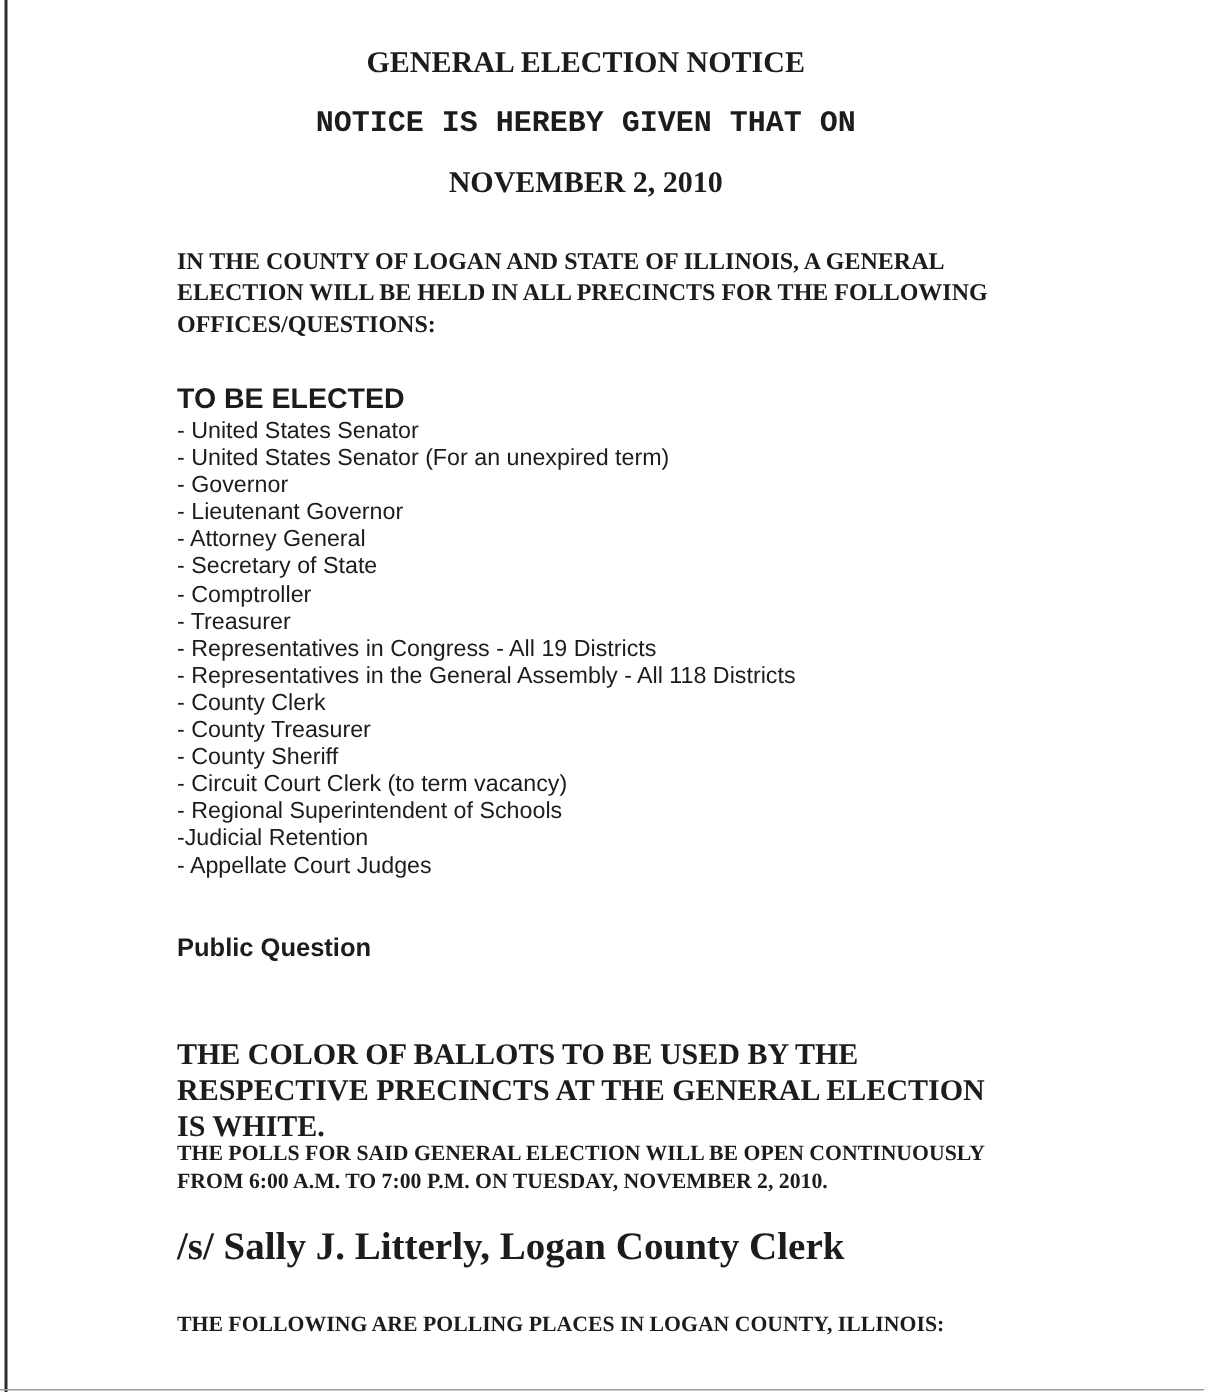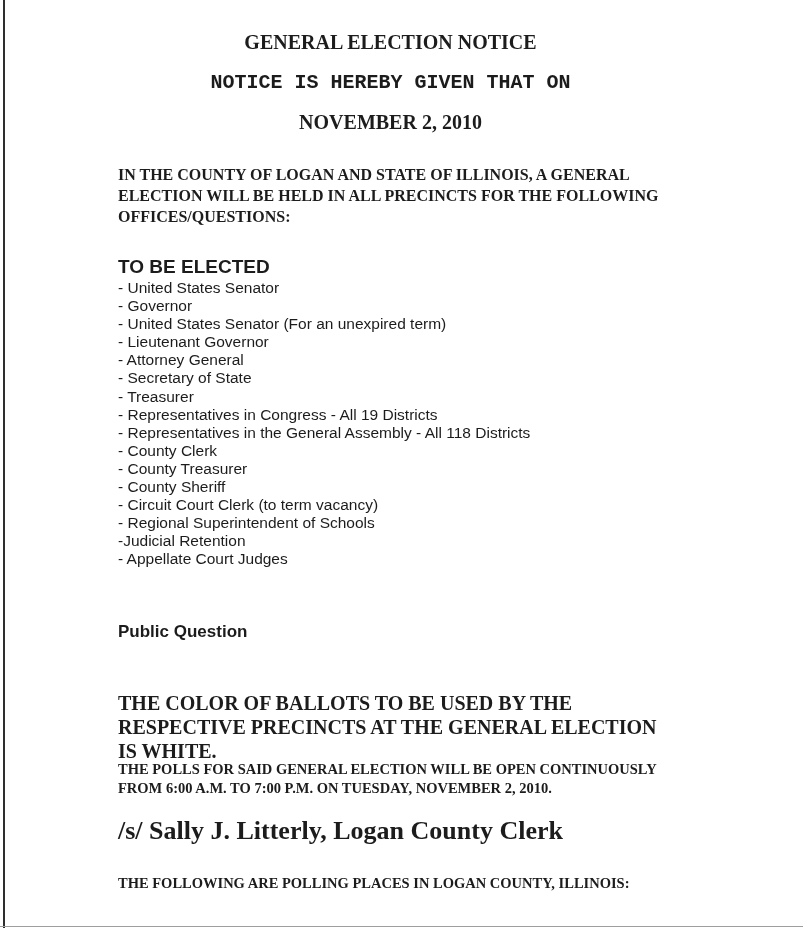--- a/index.html
+++ b/index.html
@@ -118,25 +118,26 @@
   <div class="abs heading-center subtitle">NOTICE IS HEREBY GIVEN THAT ON</div>
 
   <div class="abs heading-center dateline">NOVEMBER 2, 2010</div>
 
   <div class="abs intro">IN THE COUNTY OF LOGAN AND STATE OF ILLINOIS, A GENERAL ELECTION WILL BE HELD IN ALL PRECINCTS FOR THE FOLLOWING OFFICES/QUESTIONS:</div>
 
   <div class="abs elected-heading">TO BE ELECTED</div>
 
   <div class="abs elected-list">
     <div class="item">- United States Senator</div>
+    <div class="item">- United States Senator (For an unexpired term)</div>
     <div class="item">- Governor</div>
-    <div class="item">- United States Senator (For an unexpired term)</div>
     <div class="item">- Lieutenant Governor</div>
     <div class="item">- Attorney General</div>
     <div class="item">- Secretary of State</div>
+    <div class="item">- Comptroller</div>
     <div class="item">- Treasurer</div>
     <div class="item">- Representatives in Congress - All 19 Districts</div>
     <div class="item">- Representatives in the General Assembly - All 118 Districts</div>
     <div class="item">- County Clerk</div>
     <div class="item">- County Treasurer</div>
     <div class="item">- County Sheriff</div>
     <div class="item">- Circuit Court Clerk (to term vacancy)</div>
     <div class="item">- Regional Superintendent of Schools</div>
     <div class="item">-Judicial Retention</div>
     <div class="item">- Appellate Court Judges</div>

